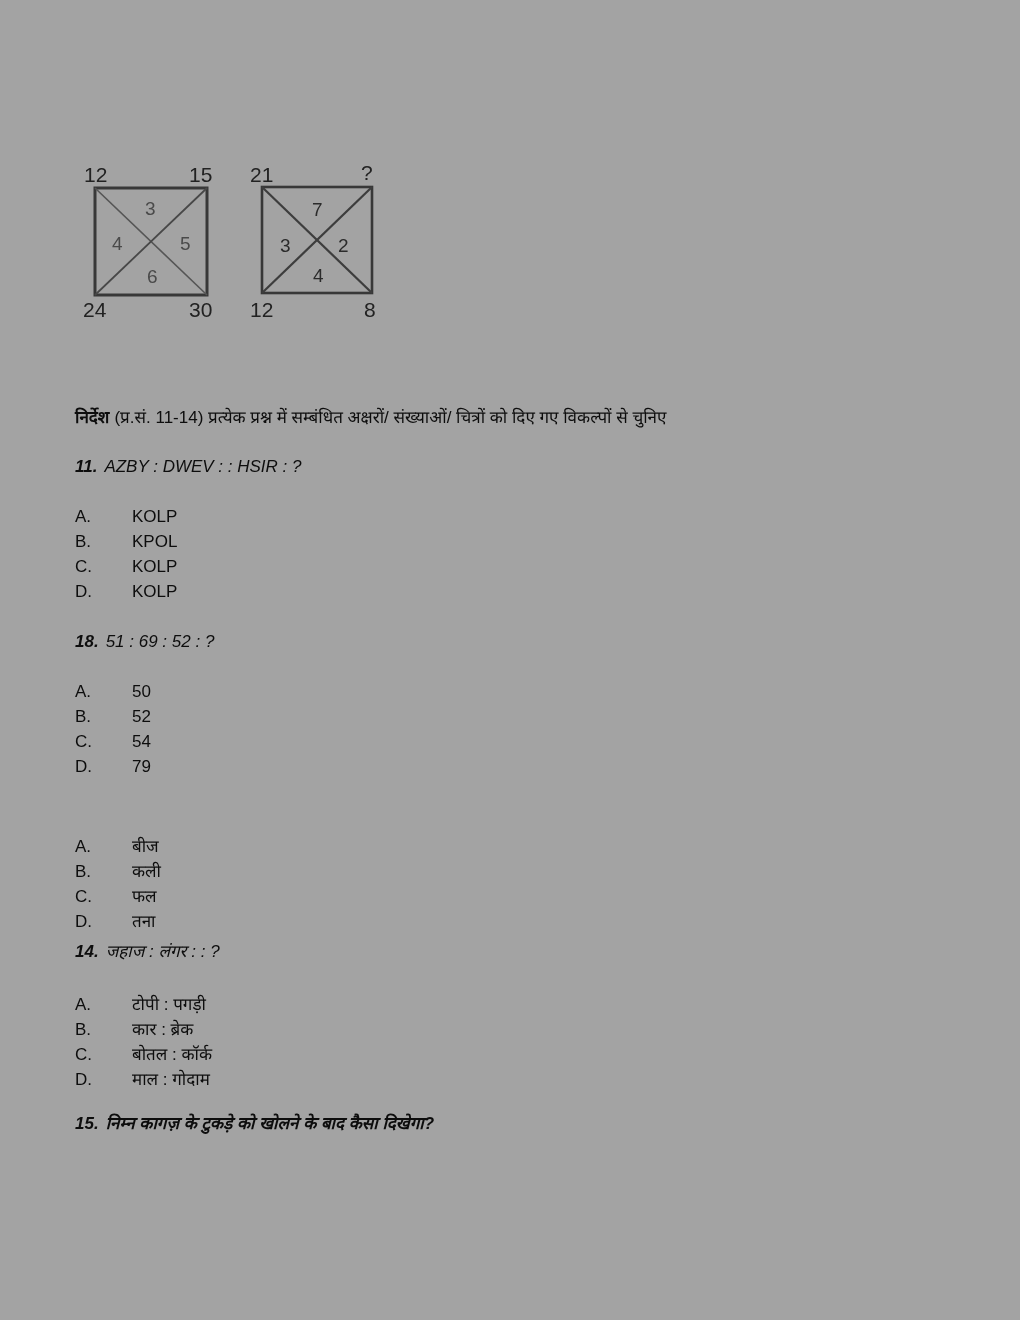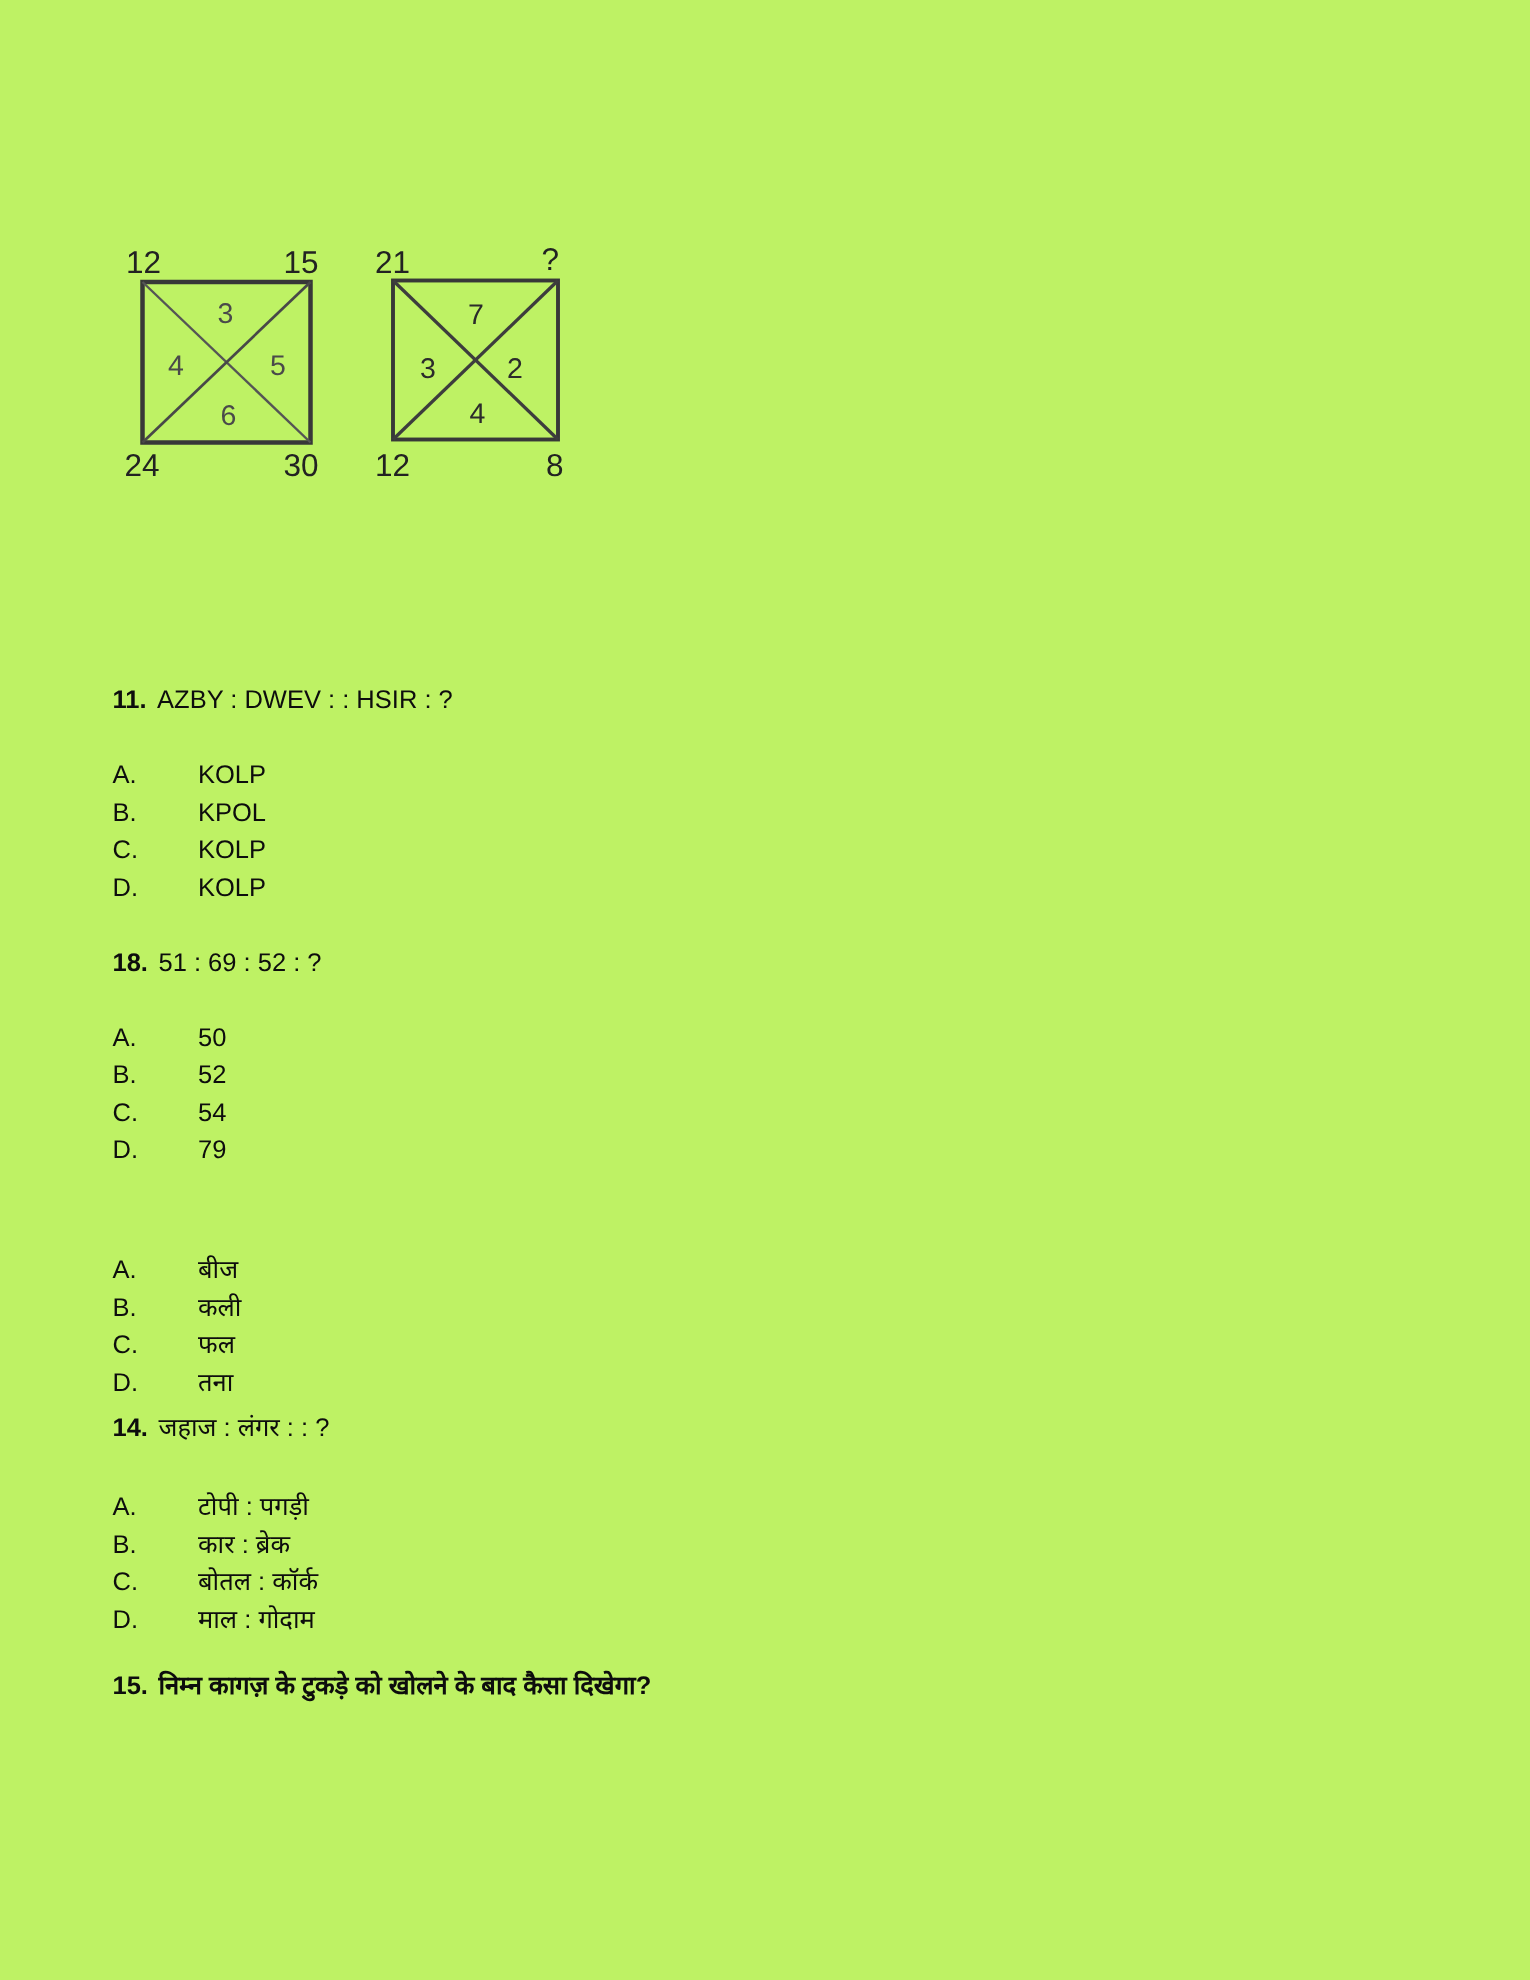--- a/index.html
+++ b/index.html
@@ -4,21 +4,21 @@
 <style>
   html, body {
     margin: 0;
     padding: 0;
     background: #ffffff;
   }
   .page {
     position: relative;
     width: 1020px;
     height: 1320px;
-    background: #bef264;
+    background: #a3a3a3;
     font-family: "Liberation Sans", "DejaVu Sans", sans-serif;
     color: #111111;
     overflow: hidden;
   }
   .figure-wrap {
     position: absolute;
     left: 70px;
     top: 158px;
     width: 340px;
     height: 175px;
@@ -53,20 +53,21 @@
   }
   .question {
     position: absolute;
     left: 75px;
     width: 860px;
   }
   .q-heading {
     font-size: 17px;
     line-height: 23px;
     color: #0d0d0d;
+    font-style: italic;
   }
   .q-num {
     font-weight: 700;
     margin-right: 7px;
   }
   .q-heading.all-bold {
     font-weight: 700;
   }
   .options {
     margin-top: 29px;
@@ -119,20 +120,23 @@
         <text class="corner-num" x="180" y="159">12</text>
         <text class="corner-num" x="294" y="159">8</text>
         <text class="inner-num-2" x="242" y="58">7</text>
         <text class="inner-num-2" x="210" y="94">3</text>
         <text class="inner-num-2" x="268" y="94">2</text>
         <text class="inner-num-2" x="243" y="124">4</text>
       </g>
     </svg>
   </div>
 
+  <div class="instruction">
+    <span class="bold-label">निर्देश</span><span>(प्र.सं. 11-14) प्रत्येक प्रश्न में सम्बंधित अक्षरों/ संख्याओं/ चित्रों को दिए गए विकल्पों से चुनिए</span>
+  </div>
 
   <div class="question q11">
     <div class="q-heading">
       <span class="q-num">11.</span><span>AZBY : DWEV : : HSIR : ?</span>
     </div>
     <div class="options">
       <div class="option-row">
         <span class="opt-letter">A.</span>
           <span>KOLP</span>
       </div>

